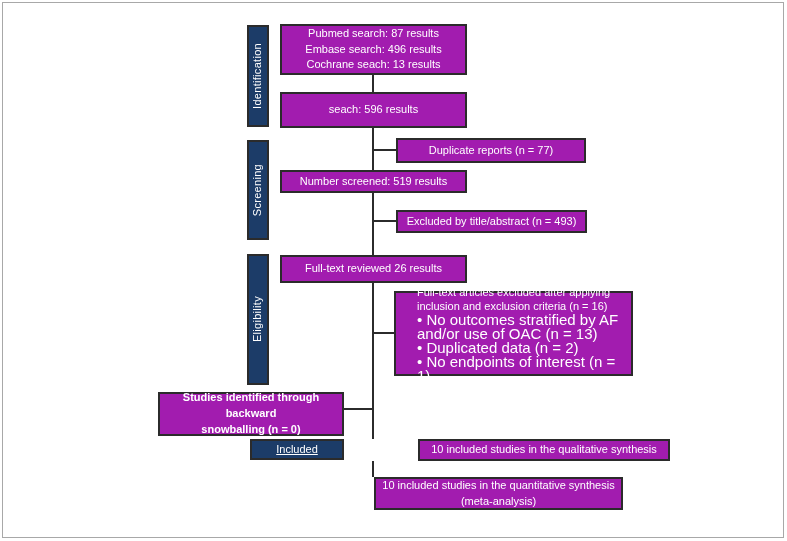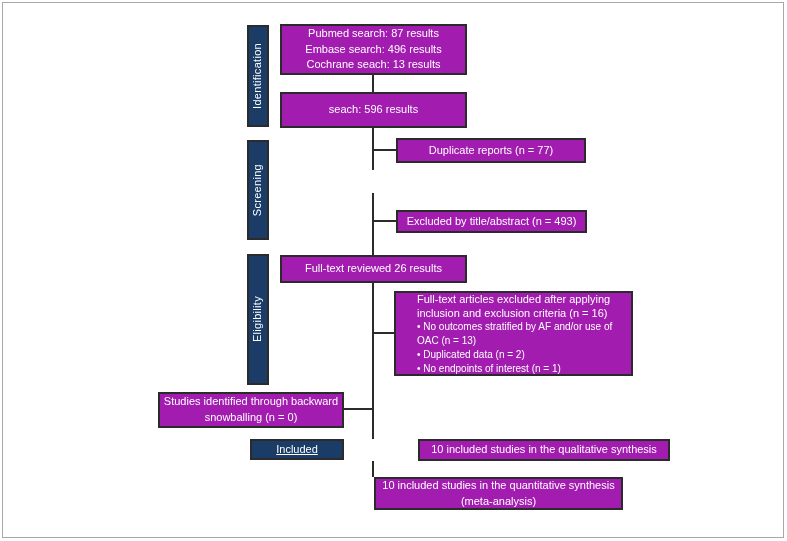--- a/index.html
+++ b/index.html
@@ -39,21 +39,21 @@
     font-size: 11px;
     white-space: nowrap;
   }
   .conn { position: absolute; background: #2b2b2b; }
   .exclbox {
     align-items: flex-start;
     text-align: left;
     padding: 4px 4px 4px 21px;
   }
   .exclbox .hdr { font-size: 11px; line-height: 14px; }
-  .exclbox .blt { font-size: 10px; line-height: 14px; }
+  .exclbox .blt { font-size: 15px; line-height: 14px; }
   .line { display: block; }
 </style>
 </head>
 <body>
 
 <div id="canvas">
   <div class="frame"></div>
 
   <div class="box navy" style="left:247px; top:25px;  width:22px; height:102px;">
     <span class="vlabel">Identification</span>
@@ -86,38 +86,41 @@
   </div>
 
   <div class="box green" style="left:280px; top:92px; width:187px; height:36px;">
     <span class="line">seach: 596 results</span>
   </div>
 
   <div class="box green" style="left:396px; top:138px; width:190px; height:25px;">
     <span>Duplicate reports (n = 77)</span>
   </div>
 
+  <div class="box green" style="left:280px; top:170px; width:187px; height:23px;">
+    <span>Number screened: 519 results</span>
+  </div>
 
   <div class="box green" style="left:396px; top:210px; width:191px; height:23px;">
     <span>Excluded by title/abstract (n = 493)</span>
   </div>
 
   <div class="box green" style="left:280px; top:255px; width:187px; height:28px;">
     <span>Full-text reviewed 26 results</span>
   </div>
 
   <div class="box green exclbox" style="left:394px; top:291px; width:239px; height:85px;">
     <span class="line hdr">Full-text articles excluded after applying</span>
     <span class="line hdr">inclusion and exclusion criteria (n = 16)</span>
     <span class="line blt">• No outcomes stratified by AF and/or use of OAC (n = 13)</span>
     <span class="line blt">• Duplicated data (n = 2)</span>
     <span class="line blt">• No endpoints of interest (n = 1)</span>
   </div>
 
-  <div class="box green" style="left:158px; top:392px; width:186px; height:36px;">
+  <div class="box green" style="left:158px; top:392px; width:186px; height:44px;font-weight:bold;">
     <span class="line">Studies identified through backward</span>
     <span class="line">snowballing (n = 0)</span>
   </div>
 
   <div class="box green" style="left:374px; top:439px; width:252px; height:22px;margin-left:44px;">
     <span>10 included studies in the qualitative synthesis</span>
   </div>
 
   <div class="box green" style="left:374px; top:477px; width:249px; height:33px;">
     <span class="line">10 included studies in the quantitative synthesis</span>

